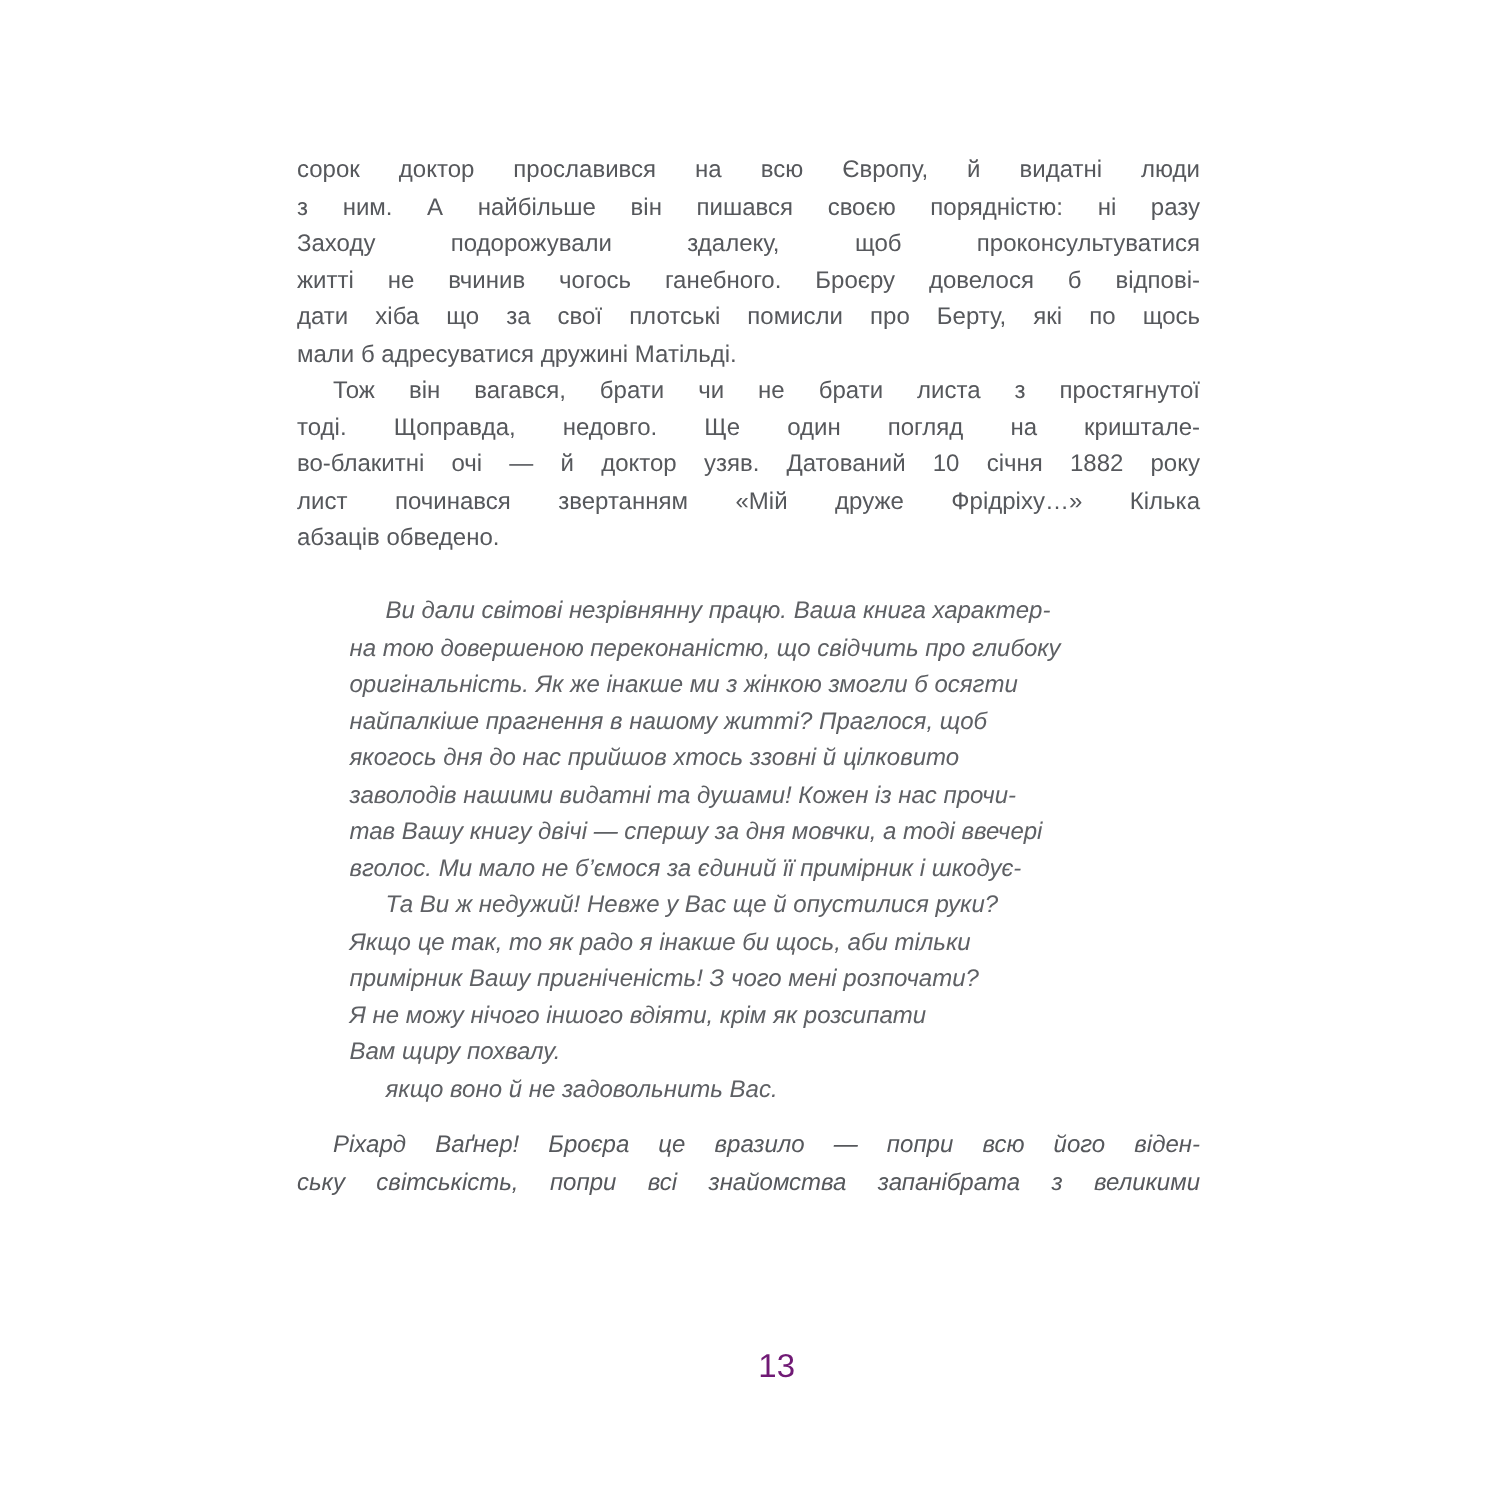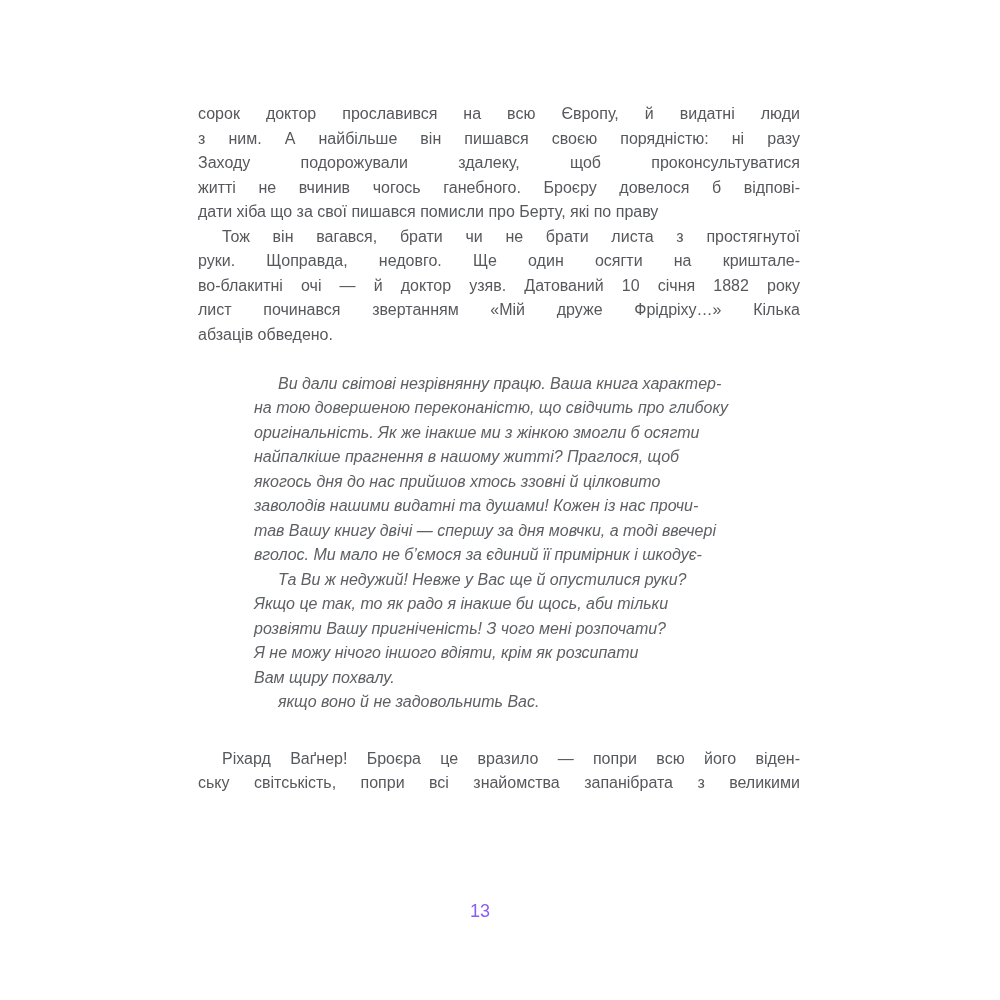--- a/index.html
+++ b/index.html
@@ -31,86 +31,87 @@
     text-align: justify;
     text-align-last: justify;
   }
   .body-para .line:last-child { text-align-last: left; }
   .body-para.stretch-all .line:last-child { text-align-last: justify; }
   .body-para.indent .line:first-child { text-indent: 24px; }
 
   
   .letter {
     margin-top: 24.5px;
-    margin-left: 56px;
+    margin-left: 35px;
     width: 563px;
     font-style: italic;
     color: #5e6064;
   }
   .letter-para .line {
     text-align: left;
     white-space: nowrap;
   }
   .letter-para .line:first-child { text-indent: 24px; }
   .letter .signature {
     text-indent: 75px;
     white-space: nowrap;
     min-height: 24.5px;
   }
 
-  .after-letter { margin-top: 32px; }
+  .after-letter { margin-top: 13px; font-style: italic; }
 
   .page-number {
     position: absolute;
     top: 899px;
     left: 430px;
     width: 100px;
-    text-align: center;
-    font-size: 18px;
+    text-align: right;
+    font-size: 22px;
     line-height: 24px;
-    color: #8b5cf6;
+    color: #701a75;
   }
 </style>
 </head>
 <body>
 
 <div class="page">
   <div class="text-block">
 
     <div class="para body-para">
         <div class="line">сорок доктор прославився на всю Європу, й видатні люди</div>
         <div class="line">з ним. А найбільше він пишався своєю порядністю: ні разу</div>
         <div class="line">Заходу подорожували здалеку, щоб проконсультуватися</div>
         <div class="line">житті не вчинив чогось ганебного. Броєру довелося б відпові-</div>
-        <div class="line">дати хіба що за свої пишався помисли про Берту, які по праву</div>
+        <div class="line">дати хіба що за свої плотські помисли про Берту, які по щось</div>
+        <div class="line">мали б адресуватися дружині Матільді.</div>
       </div>
 
     <div class="para body-para indent">
         <div class="line">Тож він вагався, брати чи не брати листа з простягнутої</div>
-        <div class="line">руки. Щоправда, недовго. Ще один осягти на криштале-</div>
+        <div class="line">тоді. Щоправда, недовго. Ще один погляд на криштале-</div>
         <div class="line">во-блакитні очі — й доктор узяв. Датований 10 січня 1882 року</div>
         <div class="line">лист починався звертанням «Мій друже Фрідріху…» Кілька</div>
         <div class="line">абзаців обведено.</div>
       </div>
 
     <div class="letter">
       <div class="para letter-para">
           <div class="line">Ви дали світові незрівнянну працю. Ваша книга характер-</div>
           <div class="line">на тою довершеною переконаністю, що свідчить про глибоку</div>
           <div class="line">оригінальність. Як же інакше ми з жінкою змогли б осягти</div>
           <div class="line">найпалкіше прагнення в нашому житті? Праглося, щоб</div>
           <div class="line">якогось дня до нас прийшов хтось ззовні й цілковито</div>
           <div class="line">заволодів нашими видатні та душами! Кожен із нас прочи-</div>
           <div class="line">тав Вашу книгу двічі — спершу за дня мовчки, а тоді ввечері</div>
           <div class="line">вголос. Ми мало не б’ємося за єдиний її примірник і шкодує-</div>
         </div>
       <div class="para letter-para">
           <div class="line">Та Ви ж недужий! Невже у Вас ще й опустилися руки?</div>
           <div class="line">Якщо це так, то як радо я інакше би щось, аби тільки</div>
-          <div class="line">розвіяти Вашу пригніченість! З чого мені розпочати?</div>
+          <div class="line">примірник Вашу пригніченість! З чого мені розпочати?</div>
           <div class="line">Я не можу нічого іншого вдіяти, крім як розсипати</div>
           <div class="line">Вам щиру похвалу.</div>
         </div>
       <div class="para letter-para">
           <div class="line">якщо воно й не задовольнить Вас.</div>
         </div>
     </div>
 
     <div class="para body-para indent stretch-all after-letter">
         <div class="line">Ріхард Ваґнер! Броєра це вразило — попри всю його віден-</div>

